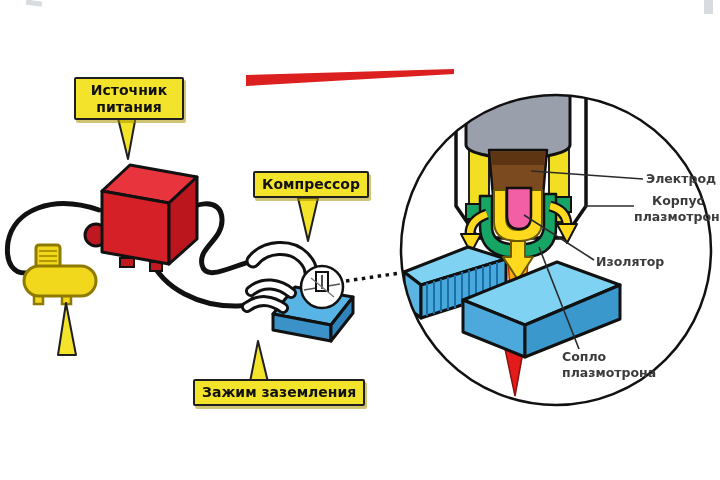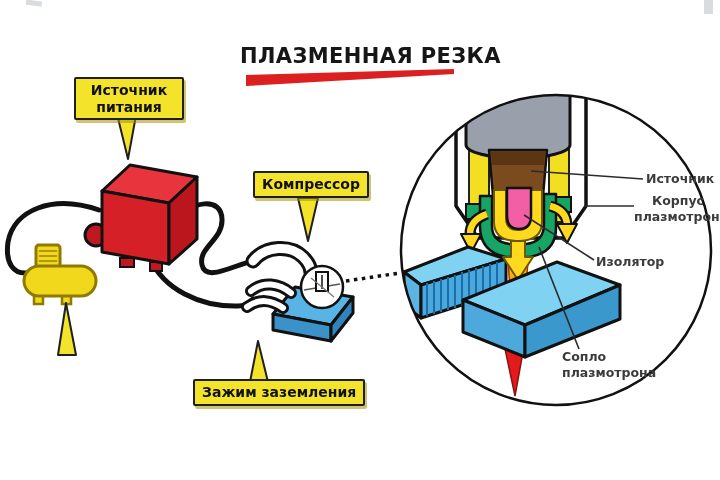--- a/index.html
+++ b/index.html
@@ -159,24 +159,23 @@
   </g>
 
   <g fill="#f3e32a" stroke="#1f1f1f" stroke-width="2" stroke-linejoin="round">
     <polygon points="116,110 137,110 128,159"></polygon>
     <polygon points="298,198 318,198 308,241"></polygon>
     <polygon points="58,355 76,355 66,303"></polygon>
     <polygon points="250,382 268,382 258,341"></polygon>
   </g>
 </svg>
 
-<div class="title">ПЛАЗМЕННАЯ РЕЗКА</div>
 
 <div class="callout wrap" id="callout-power">Источник питания</div>
 <div class="callout" id="callout-plasmatron">Компрессор</div>
 <div class="callout" id="callout-ground">Зажим заземления</div>
 
-<div class="annotation" id="ann-insulator">Источник</div>
+<div class="annotation" id="ann-insulator">Электрод</div>
 <div class="annotation" id="ann-body">Корпус плазмотрона</div>
 <div class="annotation" id="ann-electrode">Изолятор</div>
 <div class="annotation" id="ann-nozzle">Сопло плазмотрона</div>
 
 </div>
 
 </body></html>

